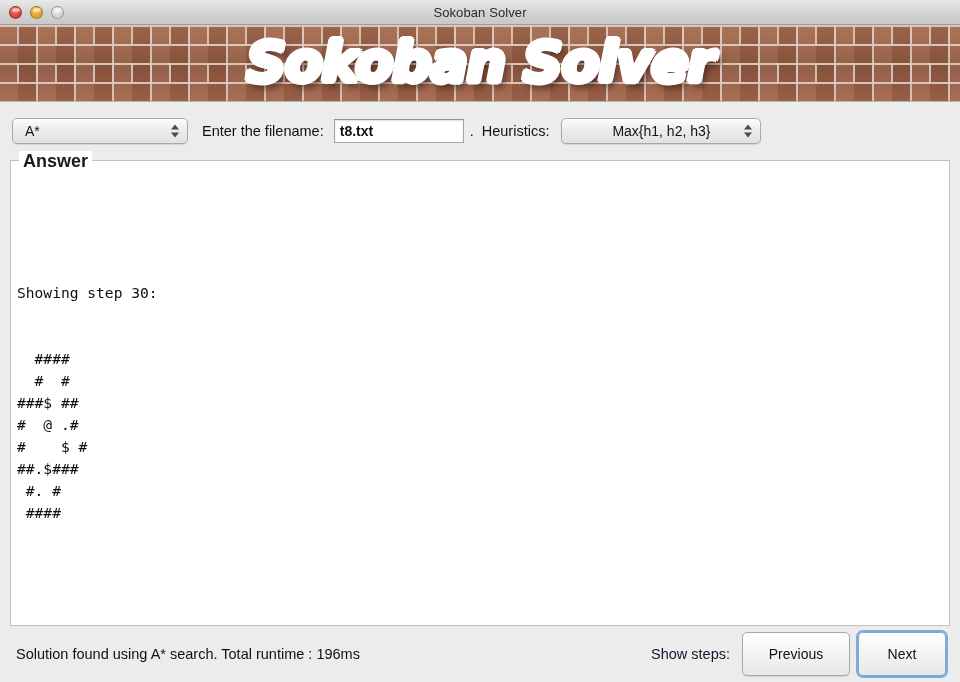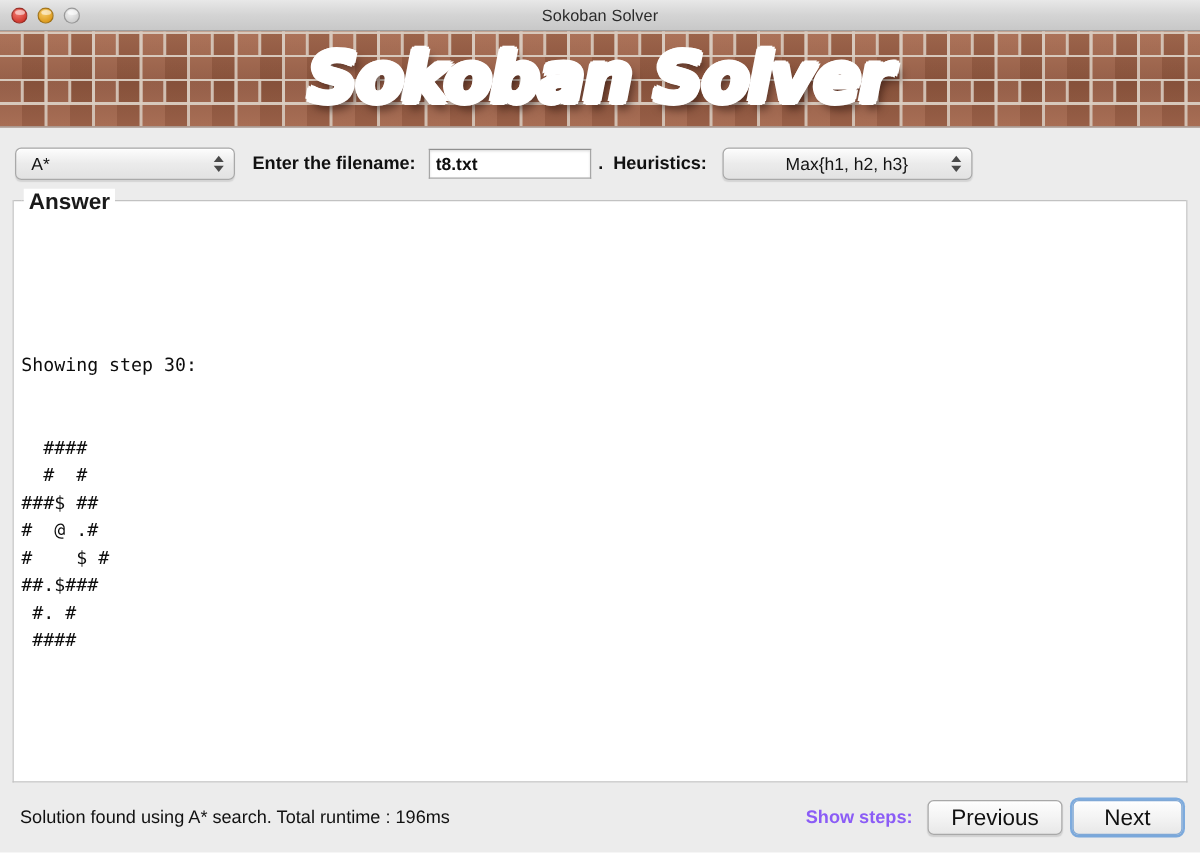--- a/index.html
+++ b/index.html
@@ -169,21 +169,21 @@
   .tri-up, .tri-dn {
     width: 0; height: 0;
     border-left: 4px solid transparent;
     border-right: 4px solid transparent;
   }
   .tri-up { border-bottom: 5px solid #4a4a4a; }
   .tri-dn { border-top: 5px solid #4a4a4a; }
 
   .tb-label {
     font-size: 14.5px;
-    font-weight: bold;
+    font-weight: normal;
     color: #111;
     white-space: nowrap;
   }
   .lbl-filename { margin-left: 14px; margin-right: 10px; }
   .lbl-dot { margin: 0 8px 0 6px; }
   .filename-input {
     width: 130px;
     height: 24px;
     box-sizing: border-box;
     border: 1px solid #a6a6a6;
@@ -273,34 +273,34 @@
     gap: 0;
   }
   .status-text {
     font-size: 14.5px;
     color: #111;
     font-weight: 500;
   }
   .show-steps-label {
     margin-left: auto;
     font-size: 14.5px;
-    font-weight: bold;
-    color: #8b5cf6;
+    font-weight: normal;
+    color: #0f172a;
     margin-right: 12px;
   }
   .btn {
-    height: 28px;
+    height: 44px;
     min-width: 108px;
     padding: 0 14px;
     background: linear-gradient(to bottom, #fefefe, #f4f4f4 48%, #e8e8e8);
     border: 1px solid #a8a8a8;
     border-radius: 5px;
     box-shadow: 0 1px 1px rgba(0,0,0,0.12), inset 0 1px 0 #fff;
     font-family: "Liberation Sans", sans-serif;
-    font-size: 18px;
+    font-size: 14px;
     color: #111;
     cursor: default;
   }
   .btn.next {
     min-width: 88px;
     margin-left: 8px;
     border-color: #7fa8d6;
     box-shadow: 0 0 0 2px rgba(106,160,220,0.85), 0 1px 1px rgba(0,0,0,0.10), inset 0 1px 0 #fff;
   }
 </style>

